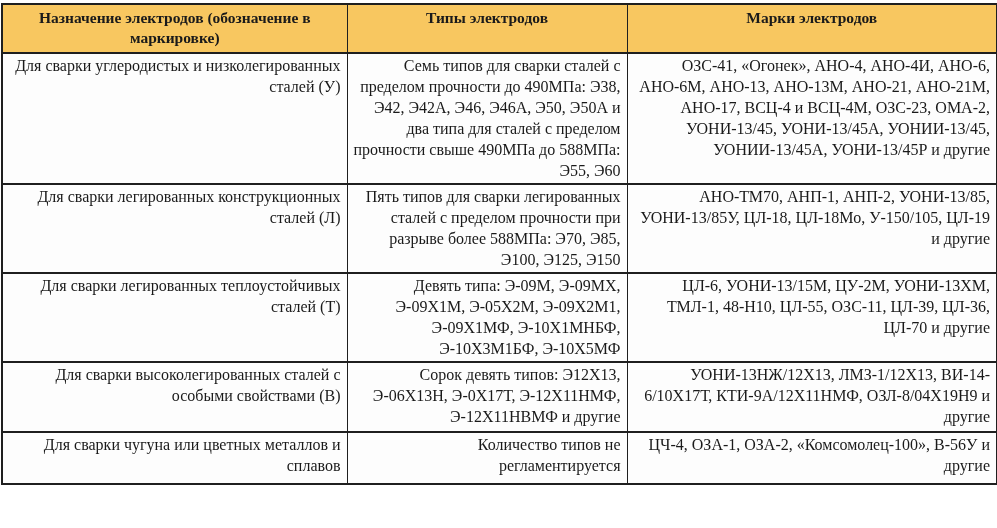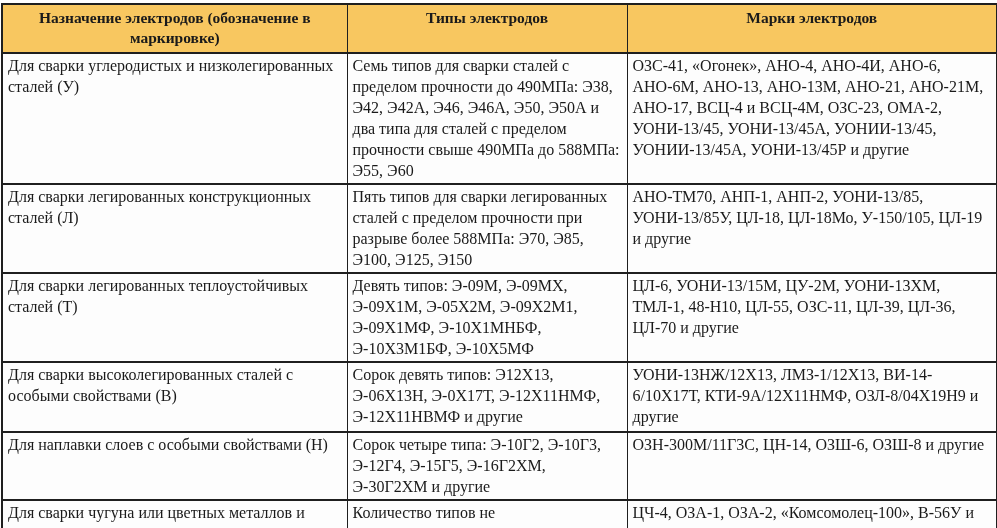--- a/index.html
+++ b/index.html
@@ -38,21 +38,21 @@
     font-weight: bold;
     font-size: 15.5px;
     line-height: 20px;
     text-align: center;
     padding: 3px 8px 4px 8px;
     height: 44px;
   }
   td {
     font-size: 16px;
     line-height: 21px;
-    text-align: left;
+    text-align: right;
     padding: 1px 6px 2px 5px;
   }
   tr.r1 td { height: 127px; }
   tr.r2 td { height: 85px; margin-left: 11px; }
   tr.r3 td { height: 86px; }
   tr.r4 td { height: 70px; }
   tr.r5 td { height: 62px; }
   tr.r6 td { height: 52px; }
 </style>
 </head>
@@ -78,32 +78,27 @@
         <td>Семь типов для сварки сталей с пределом прочности до 490МПа: Э38, Э42, Э42А, Э46, Э46А, Э50, Э50А и два типа для сталей с пределом прочности свыше 490МПа до 588МПа: Э55, Э60</td>
         <td>ОЗС-41, «Огонек», АНО-4, АНО-4И, АНО-6, АНО-6М, АНО-13, АНО-13М, АНО-21, АНО-21М, АНО-17, ВСЦ-4 и ВСЦ-4М, ОЗС-23, ОМА-2, УОНИ-13/45, УОНИ-13/45А, УОНИИ-13/45, УОНИИ-13/45А, УОНИ-13/45Р и другие</td>
       </tr>
       <tr class="r2">
         <td>Для сварки легированных конструкционных сталей (Л)</td>
         <td>Пять типов для сварки легированных сталей с пределом прочности при разрыве более 588МПа: Э70, Э85, Э100, Э125, Э150</td>
         <td>АНО-ТМ70, АНП-1, АНП-2, УОНИ-13/85, УОНИ-13/85У, ЦЛ-18, ЦЛ-18Мо, У-150/105, ЦЛ-19 и другие</td>
       </tr>
       <tr class="r3">
         <td>Для сварки легированных теплоустойчивых сталей (Т)</td>
-        <td>Девять типов: Э-09М, Э-09МХ, Э-09Х1М, Э-05Х2М, Э-09Х2М1, Э-09Х1МФ, Э-10Х1МНБФ, Э-10Х3М1БФ, Э-10Х5МФ</td>
+        <td>Девять типа: Э-09М, Э-09МХ, Э-09Х1М, Э-05Х2М, Э-09Х2М1, Э-09Х1МФ, Э-10Х1МНБФ, Э-10Х3М1БФ, Э-10Х5МФ</td>
         <td>ЦЛ-6, УОНИ-13/15М, ЦУ-2М, УОНИ-13ХМ, ТМЛ-1, 48-Н10, ЦЛ-55, ОЗС-11, ЦЛ-39, ЦЛ-36, ЦЛ-70 и другие</td>
       </tr>
       <tr class="r4">
         <td>Для сварки высоколегированных сталей с особыми свойствами (В)</td>
         <td>Сорок девять типов: Э12Х13, Э-06Х13Н, Э-0Х17Т, Э-12Х11НМФ, Э-12Х11НВМФ и другие</td>
         <td>УОНИ-13НЖ/12Х13, ЛМЗ-1/12Х13, ВИ-14-6/10Х17Т, КТИ-9А/12Х11НМФ, ОЗЛ-8/04Х19Н9 и другие</td>
-      </tr>
-      <tr class="r5">
-        <td>Для наплавки слоев с особыми свойствами (Н)</td>
-        <td>Сорок четыре типа: Э-10Г2, Э-10Г3, Э-12Г4, Э-15Г5, Э-16Г2ХМ, Э-30Г2ХМ и другие</td>
-        <td>ОЗН-300М/11Г3С, ЦН-14, ОЗШ-6, ОЗШ-8 и другие</td>
       </tr>
       <tr class="r6">
         <td>Для сварки чугуна или цветных металлов и сплавов</td>
         <td>Количество типов не регламентируется</td>
         <td>ЦЧ-4, ОЗА-1, ОЗА-2, «Комсомолец-100», В-56У и другие</td>
       </tr>
     </tbody>
   </table>
 </div>
 

